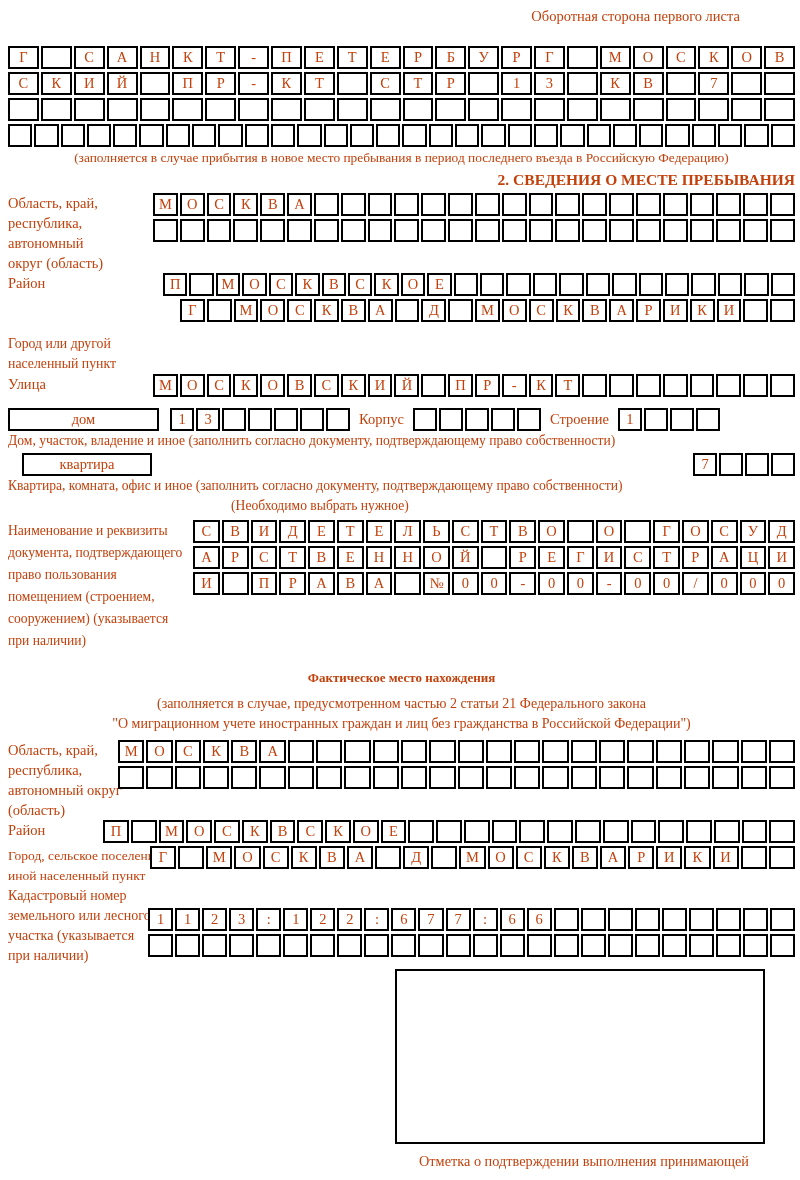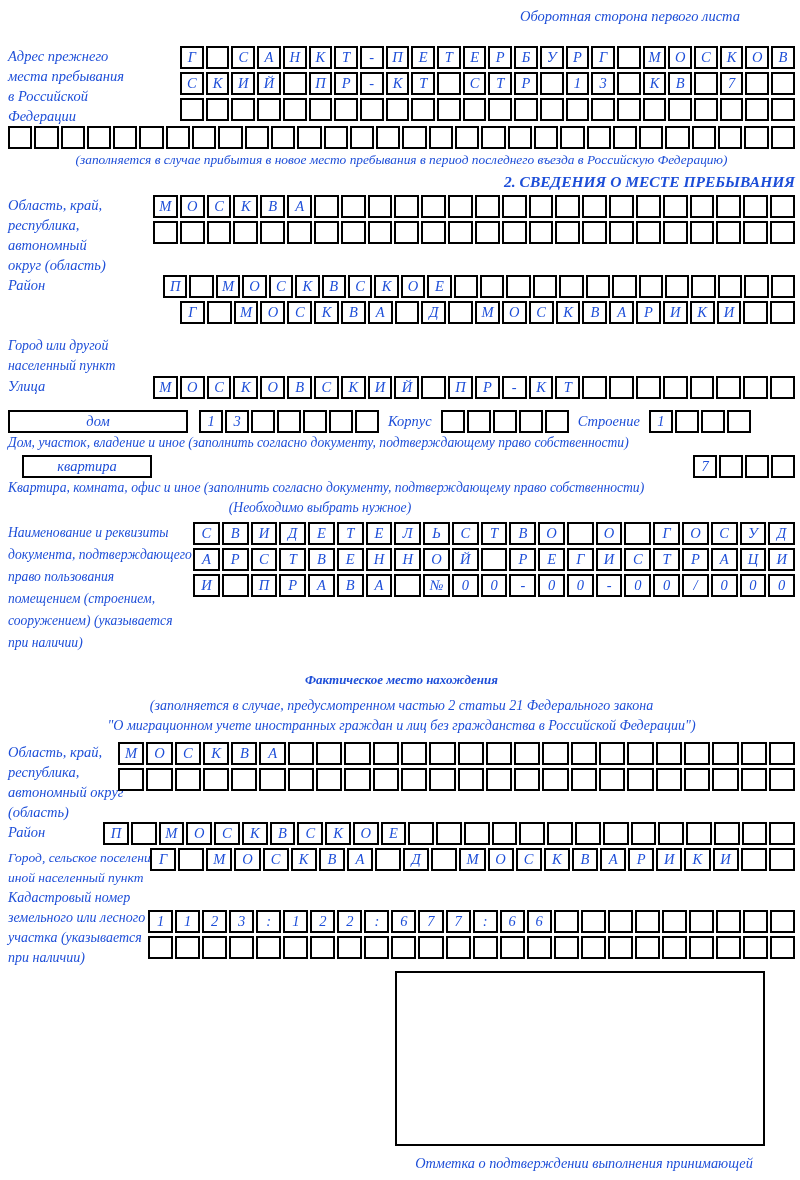--- a/index.html
+++ b/index.html
@@ -1,40 +1,40 @@
 <!DOCTYPE html>
 <html><head>
 <meta charset="utf-8">
 <style>
   html,body{margin:0;padding:0;background:#fff;}
   .page{
     width:800px;height:1180px;box-sizing:border-box;
-    background:#ffffff;color:#1d4ed8;
+    background:#ffffff;color:#c2410c;
     font-family:"Liberation Serif", serif;
-    padding:8px 5px 0 8px;position:relative;overflow:hidden;font-style:italic;
+    padding:8px 5px 0 8px;position:relative;overflow:hidden;
   }
   .hdr-note{font-size:14.5px;text-align:right;padding-right:55px;height:20px;}
   .field{display:flex;align-items:flex-start;}
   .label{font-size:14.5px;line-height:20px;flex:0 0 auto;white-space:nowrap;}
   .rows{flex:1 1 auto;min-width:0;}
   .boxrow{display:flex;gap:2px;margin-bottom:3px;}
   .cell{
     flex:1 1 0;height:23px;border:2px solid #000;box-sizing:border-box;
     display:flex;align-items:center;justify-content:center;
     font-size:14.5px;background:#fff;min-width:0;
   }
   .cell-fixed{flex:0 0 24px;width:24px;}
   .center-note{font-size:13.4px;text-align:center;margin-top:2px;}
   .sec-title{font-size:15.5px;font-weight:bold;text-align:right;margin-top:5px;margin-bottom:4px;}
   .houserow{display:flex;align-items:center;gap:3px;margin-top:8px;}
   .named-rect{
     border:2px solid #000;height:23px;box-sizing:border-box;
     display:flex;align-items:center;justify-content:center;font-size:14.5px;background:#fff;
   }
-  .rect-dom{width:180px;margin-right:8px;text-align:center;}
+  .rect-dom{width:151px;margin-right:8px;text-align:center;}
   .rect-kv{width:130px;margin-left:14px;margin-right:8px;}
   .inline-lbl{font-size:14.5px;margin:0 6px;}
   .fine{font-size:13.6px;margin-top:2px;margin-bottom:4px;}
   .stay-row{display:flex;align-items:center;margin-top:5px;height:24px;}
   .stay-label{font-size:14.5px;margin-right:8px;}
   .chk{
     width:21px;height:21px;border:2px solid #000;box-sizing:border-box;
     display:flex;align-items:center;justify-content:center;font-size:14px;background:#fff;
   }
   .optlbl{font-size:14.5px;margin-left:9px;margin-right:30px;}
@@ -59,26 +59,20 @@
   .mt18{margin-top:18px;}
 </style>
 </head>
 <body>
 
 <div class="page">
 
   <div class="hdr-note">Оборотная сторона первого листа</div>
 
   <div class="field mt18">
-    <div class="label w172">
-        <div>Адрес прежнего</div>
-        <div>места пребывания</div>
-        <div>в Российской</div>
-        <div>Федерации</div>
-      </div>
     <div class="rows">
       <div class="boxrow">
           <span class="cell">Г</span>
           <span class="cell"></span>
           <span class="cell">С</span>
           <span class="cell">А</span>
           <span class="cell">Н</span>
           <span class="cell">К</span>
           <span class="cell">Т</span>
           <span class="cell">-</span>

